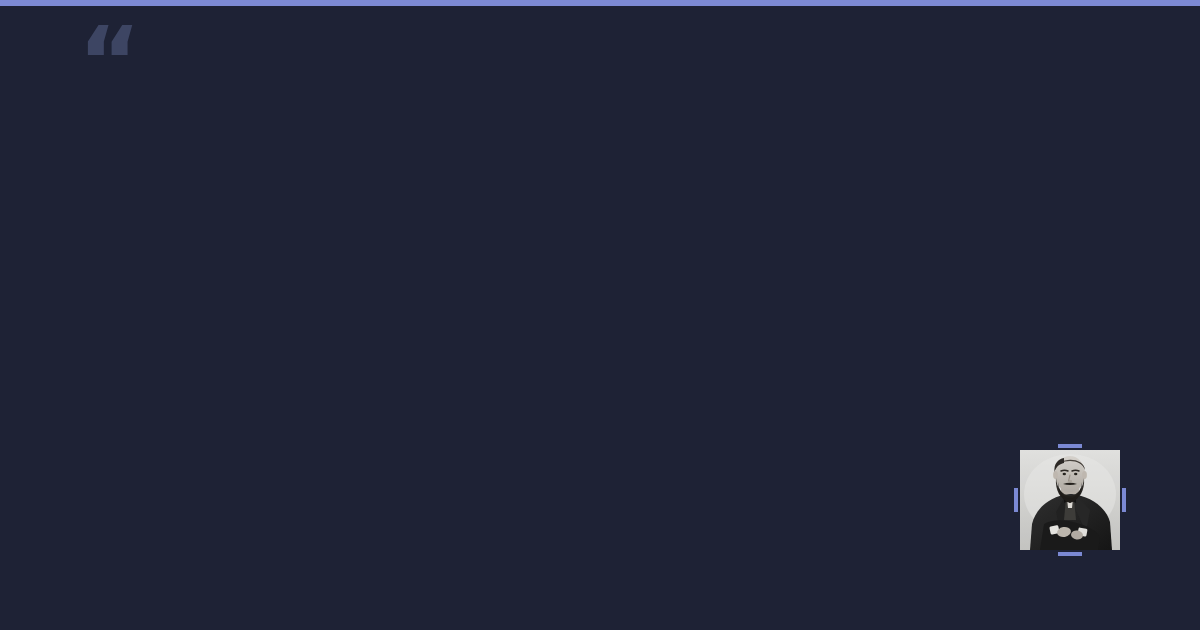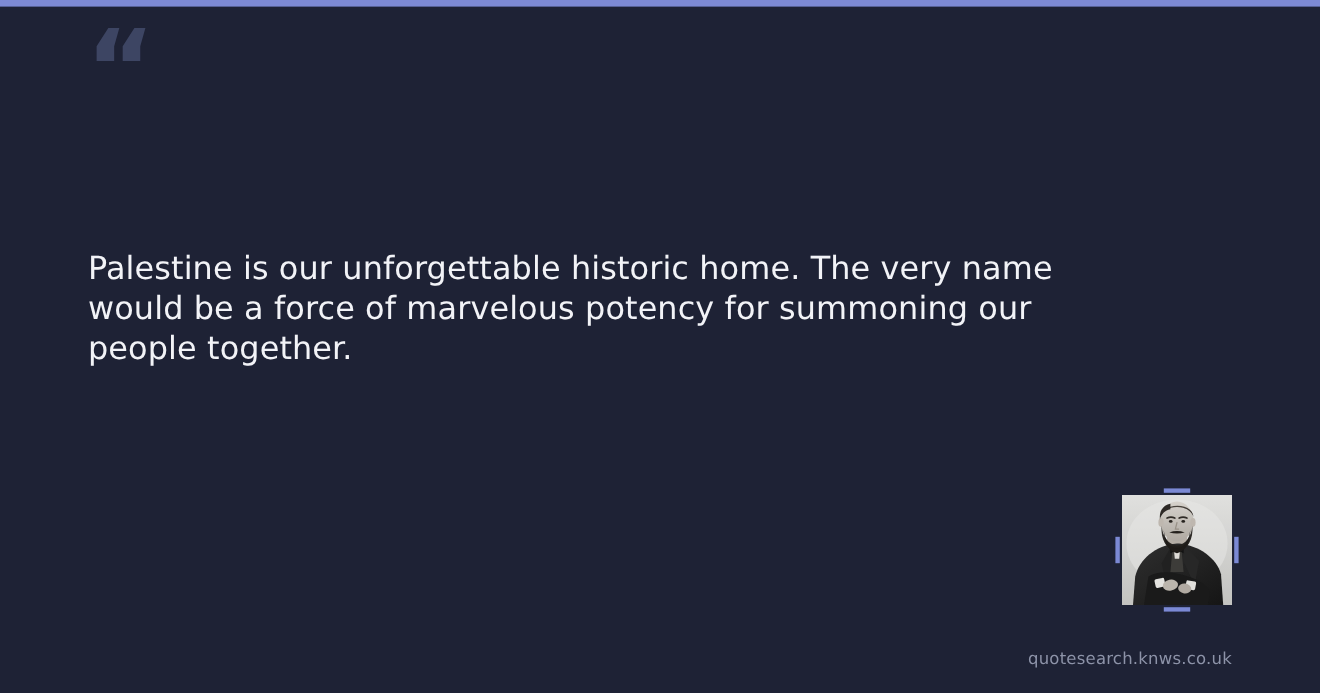--- a/index.html
+++ b/index.html
@@ -115,21 +115,20 @@
 </style>
 </head>
 <body>
 
 <div id="card">
 
   <div id="top-bar"></div>
 
   <div id="quote-mark">“</div>
 
-  <p id="quote-text">Palestine is our unforgettable historic home. The very name would be a force of marvelous potency for summoning our people together.</p>
 
 
   <div id="portrait-frame">
     <svg id="portrait-img" viewBox="0 0 100 100" preserveAspectRatio="xMidYMid slice">
       <defs>
         <linearGradient id="bgGrad" x1="0" y1="0" x2="0" y2="1">
           <stop offset="0%" stop-color="#e8e8e6"></stop>
           <stop offset="100%" stop-color="#c9c9c6"></stop>
         </linearGradient>
         <linearGradient id="coatGrad" x1="0" y1="0" x2="1" y2="1">
@@ -199,15 +198,14 @@
 
       <rect x="0" y="0" width="100" height="100" fill="#6b6a66" opacity="0.06"></rect>
     </svg>
 
     <div class="frame-tick tick-left"></div>
     <div class="frame-tick tick-right"></div>
     <div class="frame-tick tick-top"></div>
     <div class="frame-tick tick-bottom"></div>
   </div>
 
-  <div id="source-url">quotesearch.knws.co.uk</div>
 
 </div>
 
 </body></html>

